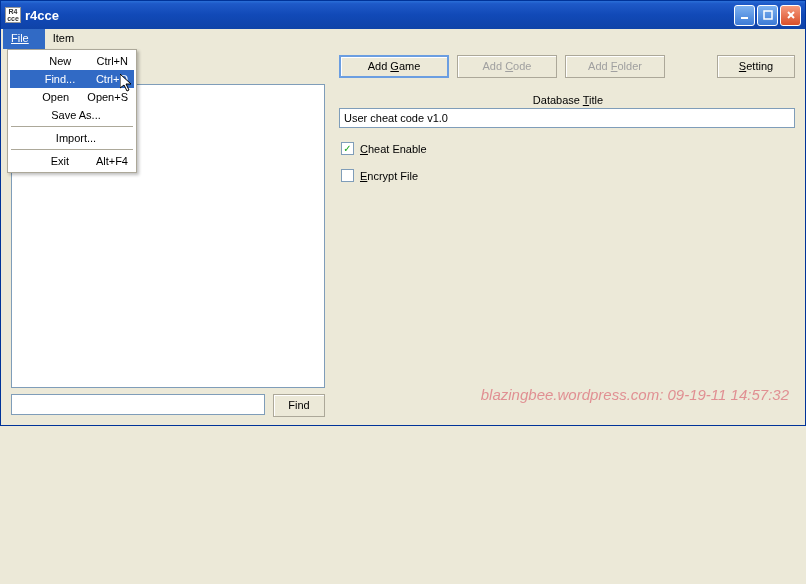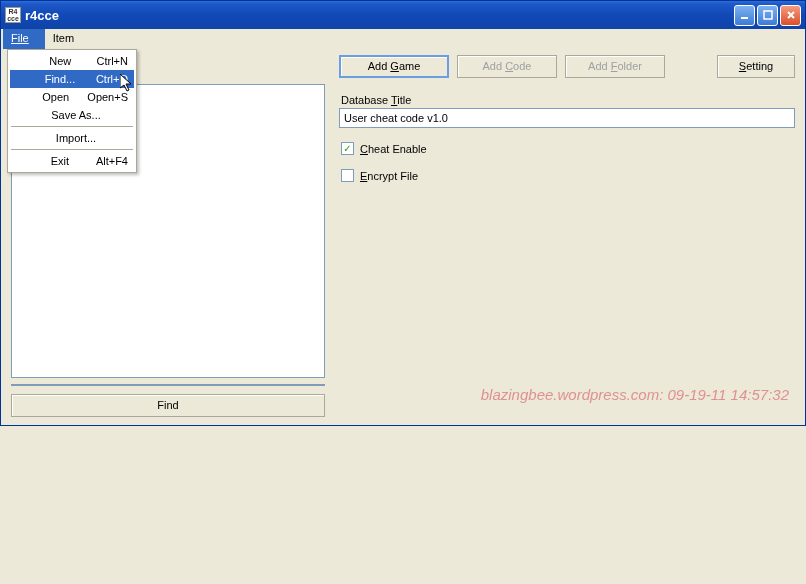--- a/index.html
+++ b/index.html
@@ -102,35 +102,35 @@
   }
   .nav-buttons { display:flex; gap:5px; margin-bottom:6px; }
   .tree {
     flex:1;
     background:#fff;
     border:1px solid #7f9db9;
     padding:2px 4px;
     color:#000;
     overflow:hidden;
   }
-  .find-row { display:flex; gap:8px; margin-top:6px;flex-direction:column; }
+  .find-row { display:flex; gap:8px; margin-top:6px; }
   .find-input {
     flex:1; height:21px;
     background:#fff; border:1px solid #7f9db9;
     padding:0 3px;
   }
   .right-pane {
     flex:1;
     padding:6px 10px 8px 8px;
     display:flex; flex-direction:column;
     position:relative;
   }
   .tool-buttons { display:flex; gap:8px; margin-bottom:14px; align-items:center;}
   .spacer { flex:1; }
-  .label { margin:2px 0 2px 2px; color:#000;}
+  .label { margin:2px 0 2px 2px; color:#000;text-align:center;}
   .text-input {
     height:20px; background:#fff; border:1px solid #7f9db9;
     padding:0 4px; line-height:18px; margin-bottom:14px;
   }
   .check-row { display:flex; align-items:center; gap:6px; margin-bottom:14px; margin-left:2px;}
   .chk {
     width:13px; height:13px; background:#fff;
     border:1px solid #7f9db9; display:inline-flex;
     align-items:center; justify-content:center;
     font-size:10px; line-height:10px; color:#17a51a;

